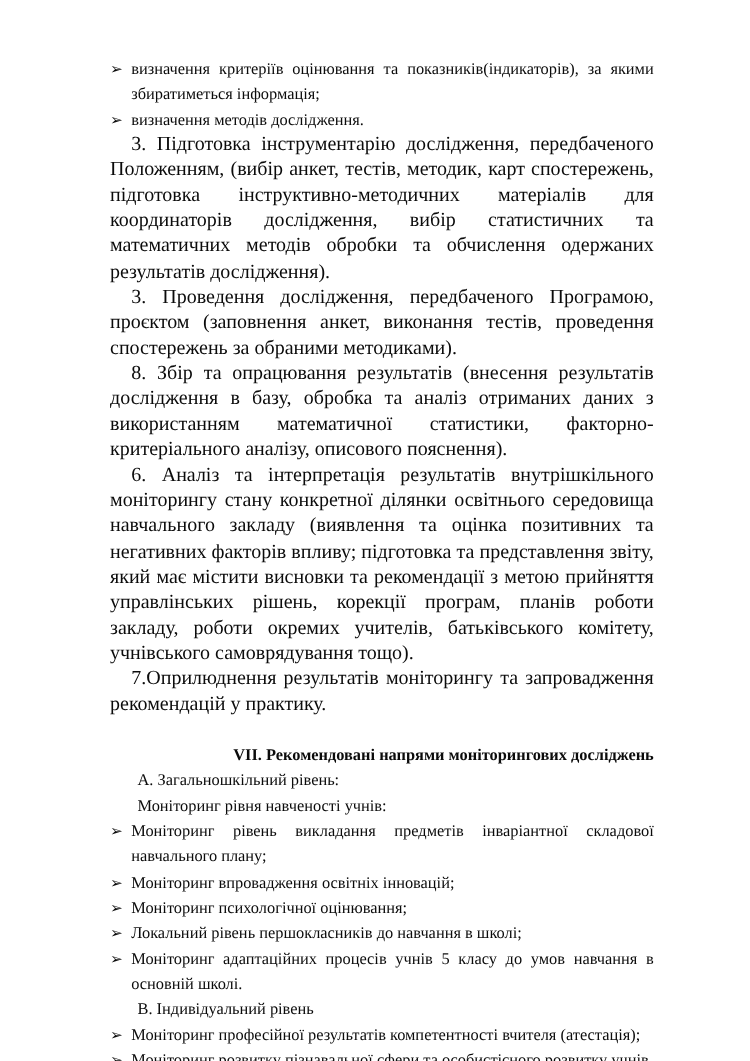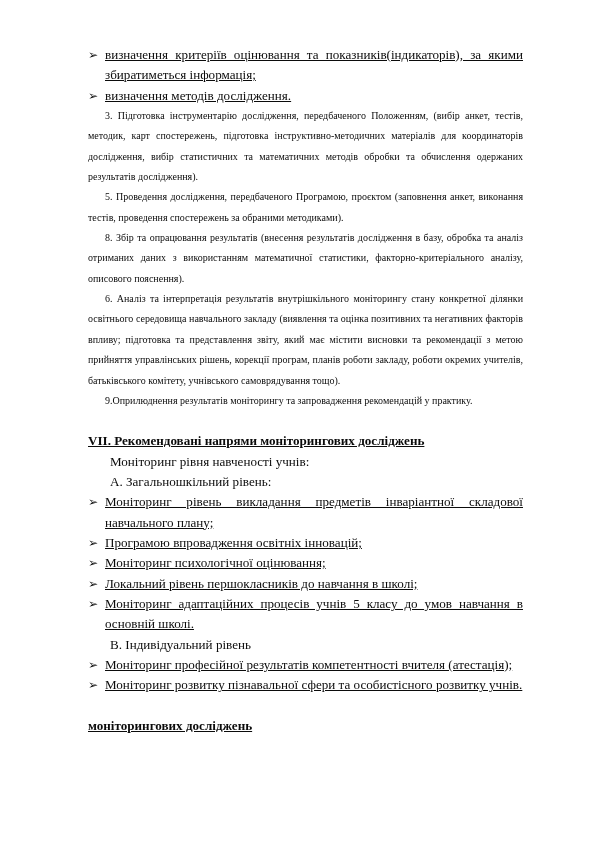--- a/index.html
+++ b/index.html
@@ -18,21 +18,21 @@
   }
   .page {
     position: relative;
     width: 600px;
     height: 849px;
     box-sizing: border-box;
     padding: 45px 77px 0 88px;
   }
   
   .para {
-    font-size: 10px;
+    font-size: 16px;
     line-height: 20.35px;
     text-align: justify;
     text-justify: inter-word;
     margin: 0;
     text-indent: 17px;
     hyphens: none;
   }
 
   
   .bullet {
@@ -48,83 +48,82 @@
   .bullet > .marker {
     position: absolute;
     left: 0;
     top: 0;
     width: 15px;
     font-size: 12.2px;
     line-height: 20.35px;
     font-family: "DejaVu Sans", sans-serif;
     text-align: left;
   }
-  .bullet > .btext { display: block; text-decoration: underline; }
+  .bullet > .btext { display: block; }
 
   
   .sublabel {
     font-size: 13.1px;
     line-height: 20.35px;
     margin: 0;
     text-align: left;
     padding-left: 22px;
   }
 
   
   .heading {
     font-size: 13.1px;
     line-height: 20.35px;
     font-weight: bold;
-    text-align: left;
+    text-align: right;
     margin: 0;
-    text-decoration: underline;
   }
   .spacer-lg { height: 20px; }
 </style>
 </head>
 <body>
 
 <div class="page">
 
   <p class="bullet">
     <span class="marker">➢</span>
     <span class="btext">визначення критеріїв оцінювання та показників(індикаторів), за якими збиратиметься інформація;</span>
   </p>
 
   <p class="bullet">
     <span class="marker">➢</span>
     <span class="btext">визначення методів дослідження.</span>
   </p>
 
   <p class="para">3. Підготовка інструментарію дослідження, передбаченого Положенням, (вибір анкет, тестів, методик, карт спостережень, підготовка інструктивно-методичних матеріалів для координаторів дослідження, вибір статистичних та математичних методів обробки та обчислення одержаних результатів дослідження).</p>
 
-  <p class="para">5. Проведення дослідження, передбаченого Програмою, проєктом (заповнення анкет, виконання тестів, проведення спостережень за обраними методиками).</p>
+  <p class="para">3. Проведення дослідження, передбаченого Програмою, проєктом (заповнення анкет, виконання тестів, проведення спостережень за обраними методиками).</p>
 
   <p class="para">8. Збір та опрацювання результатів (внесення результатів дослідження в базу, обробка та аналіз отриманих даних з використанням математичної статистики, факторно-критеріального аналізу, описового пояснення).</p>
 
   <p class="para">6. Аналіз та інтерпретація результатів внутрішкільного моніторингу стану конкретної ділянки освітнього середовища навчального закладу (виявлення та оцінка позитивних та негативних факторів впливу; підготовка та представлення звіту, який має містити висновки та рекомендації з метою прийняття управлінських рішень, корекції програм, планів роботи закладу, роботи окремих учителів, батьківського комітету, учнівського самоврядування тощо).</p>
 
-  <p class="para">9.Оприлюднення результатів моніторингу та запровадження рекомендацій у практику.</p>
+  <p class="para">7.Оприлюднення результатів моніторингу та запровадження рекомендацій у практику.</p>
 
   <div class="spacer-lg"></div>
 
   <p class="heading">VII. Рекомендовані напрями моніторингових досліджень</p>
 
+  <p class="sublabel">А. Загальношкільний рівень:</p>
+
   <p class="sublabel">Моніторинг рівня навченості учнів:</p>
-
-  <p class="sublabel">А. Загальношкільний рівень:</p>
 
   <p class="bullet">
     <span class="marker">➢</span>
     <span class="btext">Моніторинг рівень викладання предметів інваріантної складової навчального плану;</span>
   </p>
 
   <p class="bullet">
     <span class="marker">➢</span>
-    <span class="btext">Програмою впровадження освітніх інновацій;</span>
+    <span class="btext">Моніторинг впровадження освітніх інновацій;</span>
   </p>
 
   <p class="bullet">
     <span class="marker">➢</span>
     <span class="btext">Моніторинг психологічної оцінювання;</span>
   </p>
 
   <p class="bullet">
     <span class="marker">➢</span>
     <span class="btext">Локальний рівень  першокласників до навчання в школі;</span>

